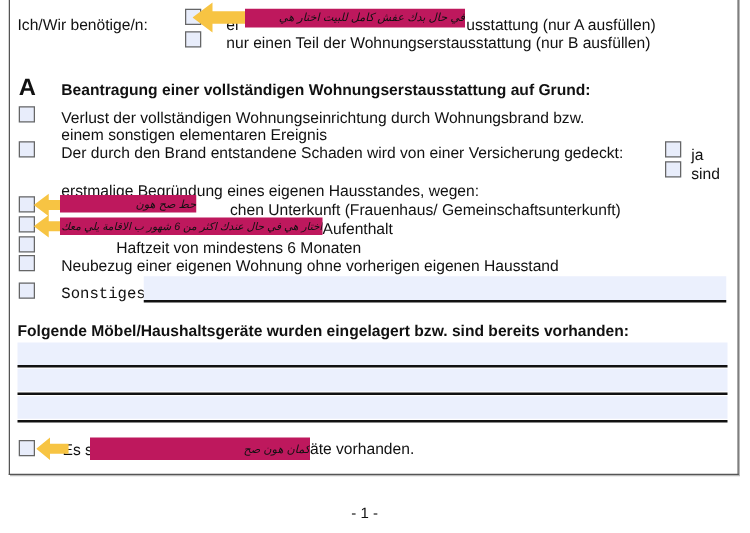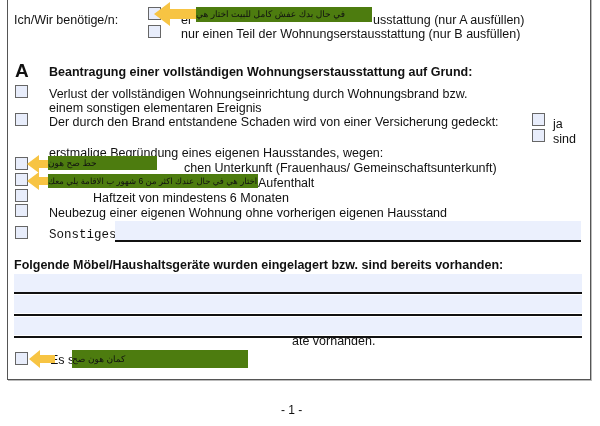--- a/index.html
+++ b/index.html
@@ -14,23 +14,23 @@
   }
   .t { position: absolute; font-size: 12.5px; line-height: 14px; white-space: nowrap; }
   .b { font-weight: bold; }
   .cb {
     position: absolute; width: 13px; height: 13px;
     background: #e8edfb; border: 1px solid #666; box-sizing: border-box;
   }
   .field-bg { position: absolute; background: #ebf0fd; }
   .line { position: absolute; height: 1.5px; background: #111; }
   .hl {
-    position: absolute; background: #4d7c0f; color: #111;
-    font-size: 9px; line-height: 14px; text-align: left; direction: rtl;
-    white-space: nowrap; overflow: hidden;
+    position: absolute; background: #be185d; color: #111;
+    font-size: 9px; line-height: 14px; text-align: right; direction: rtl;
+    white-space: nowrap; overflow: hidden; font-style: italic;
   }
   .arrow { position: absolute; }
   .section-letter { position: absolute; font-size: 19px; font-weight: bold; }
   .pagenum { position: absolute; font-size: 12px; }
 </style>
 </head>
 <body>
 
 <div class="frame"></div>
 
@@ -92,19 +92,19 @@
 <div class="t b" style="left:14px; top:258px;">Folgende Möbel/Haushaltsgeräte wurden eingelagert bzw. sind bereits vorhanden:</div>
 <div class="field-bg" style="left:14px; top:274px; width:568px; height:18px;"></div>
 <div class="line" style="left:14px; top:292px; width:568px;"></div>
 <div class="field-bg" style="left:14px; top:295px; width:568px; height:18px;"></div>
 <div class="line" style="left:14px; top:314px; width:568px;"></div>
 <div class="field-bg" style="left:14px; top:317px; width:568px; height:18px;"></div>
 <div class="line" style="left:14px; top:336px; width:568px;"></div>
 
 <div class="cb" style="left:15px; top:352px;"></div>
 <div class="t" style="left:50px; top:353px;">Es s</div>
-<div class="t" style="left:248px; top:334px;margin-left:44px;">äte vorhanden.</div>
+<div class="t" style="left:248px; top:352px;">äte vorhanden.</div>
 <svg class="arrow" style="left:29px; top:349px;" width="26" height="20" viewBox="0 0 26 20">
   <polygon points="0,10 11,1 11,6 26,6 26,14 11,14 11,19" fill="#f7c443"></polygon>
 </svg>
 <div class="hl" style="left:72px; top:350px; width:176px; height:18px; line-height:18px;">كمان هون صح</div>
 
 <div class="pagenum" style="left:281px; top:403px;">- 1 -</div>
 
 </body></html>

